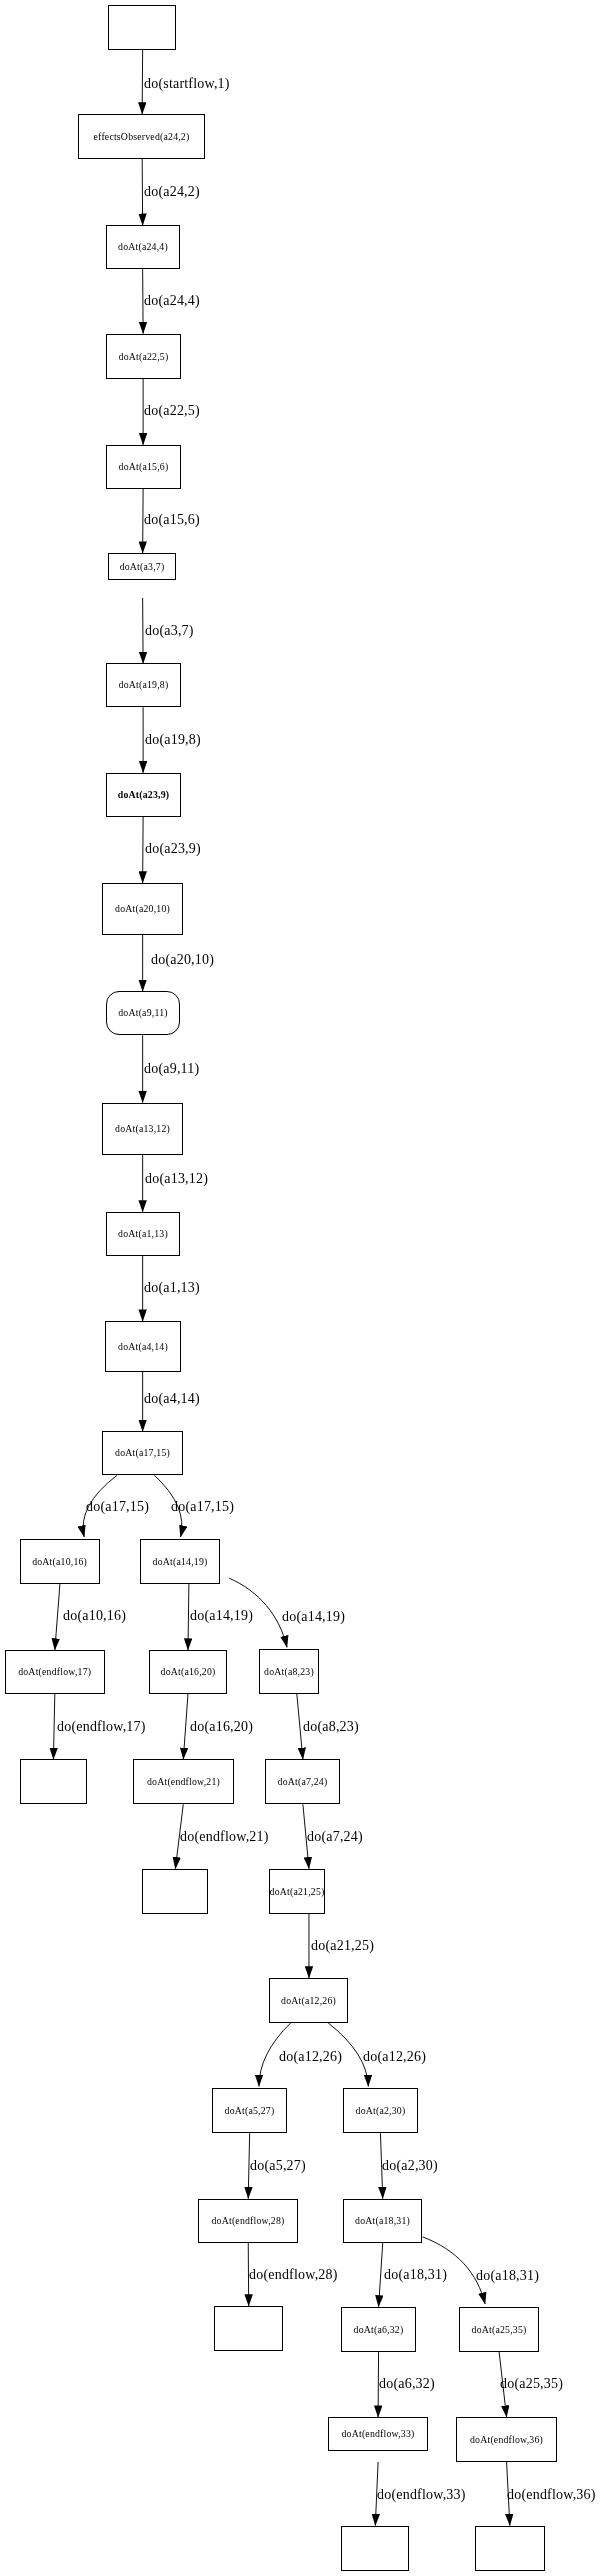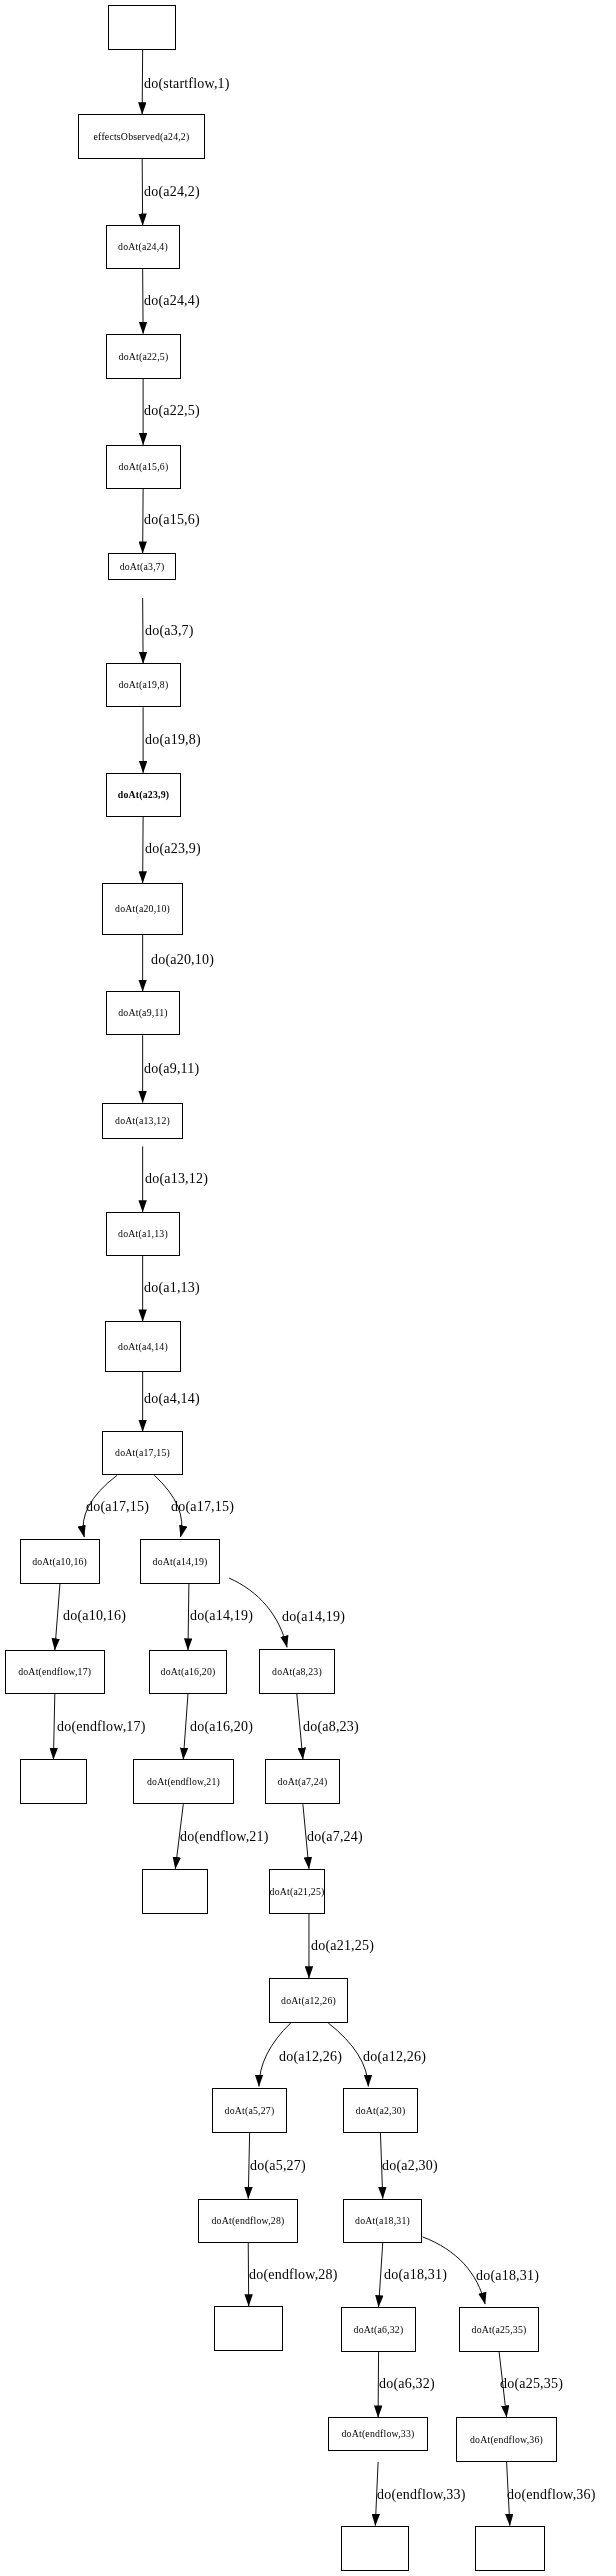--- a/index.html
+++ b/index.html
@@ -75,30 +75,30 @@
   <div class="layer" id="nodes-layer">
       <div class="node" style="left: 108px; top: 4.7px; width: 68px; height: 45px;"></div>
       <div class="node" style="left: 78px; top: 114px; width: 127px; height: 45px;">effectsObserved(a24,2)</div>
       <div class="node" style="left: 106px; top: 225px; width: 74px; height: 44px;">doAt(a24,4)</div>
       <div class="node" style="left: 106px; top: 334px; width: 75px; height: 45px;">doAt(a22,5)</div>
       <div class="node" style="left: 106px; top: 445px; width: 75px; height: 44px;">doAt(a15,6)</div>
       <div class="node" style="left: 108px; top: 553px; width: 68px; height: 27px;">doAt(a3,7)</div>
       <div class="node" style="left: 106px; top: 663px; width: 75px; height: 44px;">doAt(a19,8)</div>
       <div class="node" style="left: 106px; top: 773px; width: 75px; height: 44px; font-weight: bold;">doAt(a23,9)</div>
       <div class="node" style="left: 102px; top: 883px; width: 81px; height: 52px;">doAt(a20,10)</div>
-      <div class="node" style="left: 106px; top: 991px; width: 74px; height: 44px;">doAt(a9,11)</div>
-      <div class="node" style="left: 102px; top: 1103px; width: 81px; height: 36px;">doAt(a13,12)</div>
+      <div class="node" style="left: 106px; top: 991px; width: 74px; height: 44px; border-radius: 13px;">doAt(a9,11)</div>
+      <div class="node" style="left: 102px; top: 1103px; width: 81px; height: 52px;">doAt(a13,12)</div>
       <div class="node" style="left: 106px; top: 1212px; width: 74px; height: 44px;">doAt(a1,13)</div>
       <div class="node" style="left: 105px; top: 1321px; width: 76px; height: 51px;">doAt(a4,14)</div>
       <div class="node" style="left: 102px; top: 1431px; width: 81px; height: 44px;">doAt(a17,15)</div>
       <div class="node" style="left: 19.6px; top: 1539px; width: 80px; height: 45px;">doAt(a10,16)</div>
       <div class="node" style="left: 140px; top: 1539px; width: 80px; height: 45px;">doAt(a14,19)</div>
       <div class="node" style="left: 4.7px; top: 1650px; width: 100px; height: 44px;">doAt(endflow,17)</div>
       <div class="node" style="left: 149px; top: 1650px; width: 78px; height: 44px;">doAt(a16,20)</div>
-      <div class="node" style="left: 259px; top: 1649px; width: 76px; height: 45px;">doAt(a8,23)</div>
+      <div class="node" style="left: 259px; top: 1649px; width: 60px; height: 45px;">doAt(a8,23)</div>
       <div class="node" style="left: 19.6px; top: 1759px; width: 67px; height: 45px;"></div>
       <div class="node" style="left: 133px; top: 1759px; width: 101px; height: 45px;">doAt(endflow,21)</div>
       <div class="node" style="left: 265px; top: 1759px; width: 75px; height: 45px;">doAt(a7,24)</div>
       <div class="node" style="left: 142px; top: 1869px; width: 66px; height: 45px;"></div>
       <div class="node" style="left: 269px; top: 1869px; width: 56px; height: 45px;">doAt(a21,25)</div>
       <div class="node" style="left: 269px; top: 1978px; width: 79px; height: 45px;">doAt(a12,26)</div>
       <div class="node" style="left: 212px; top: 2088px; width: 75px; height: 45px;">doAt(a5,27)</div>
       <div class="node" style="left: 343px; top: 2088px; width: 75px; height: 45px;">doAt(a2,30)</div>
       <div class="node" style="left: 198px; top: 2199px; width: 100px; height: 44px;">doAt(endflow,28)</div>
       <div class="node" style="left: 343px; top: 2199px; width: 79px; height: 44px;">doAt(a18,31)</div>

